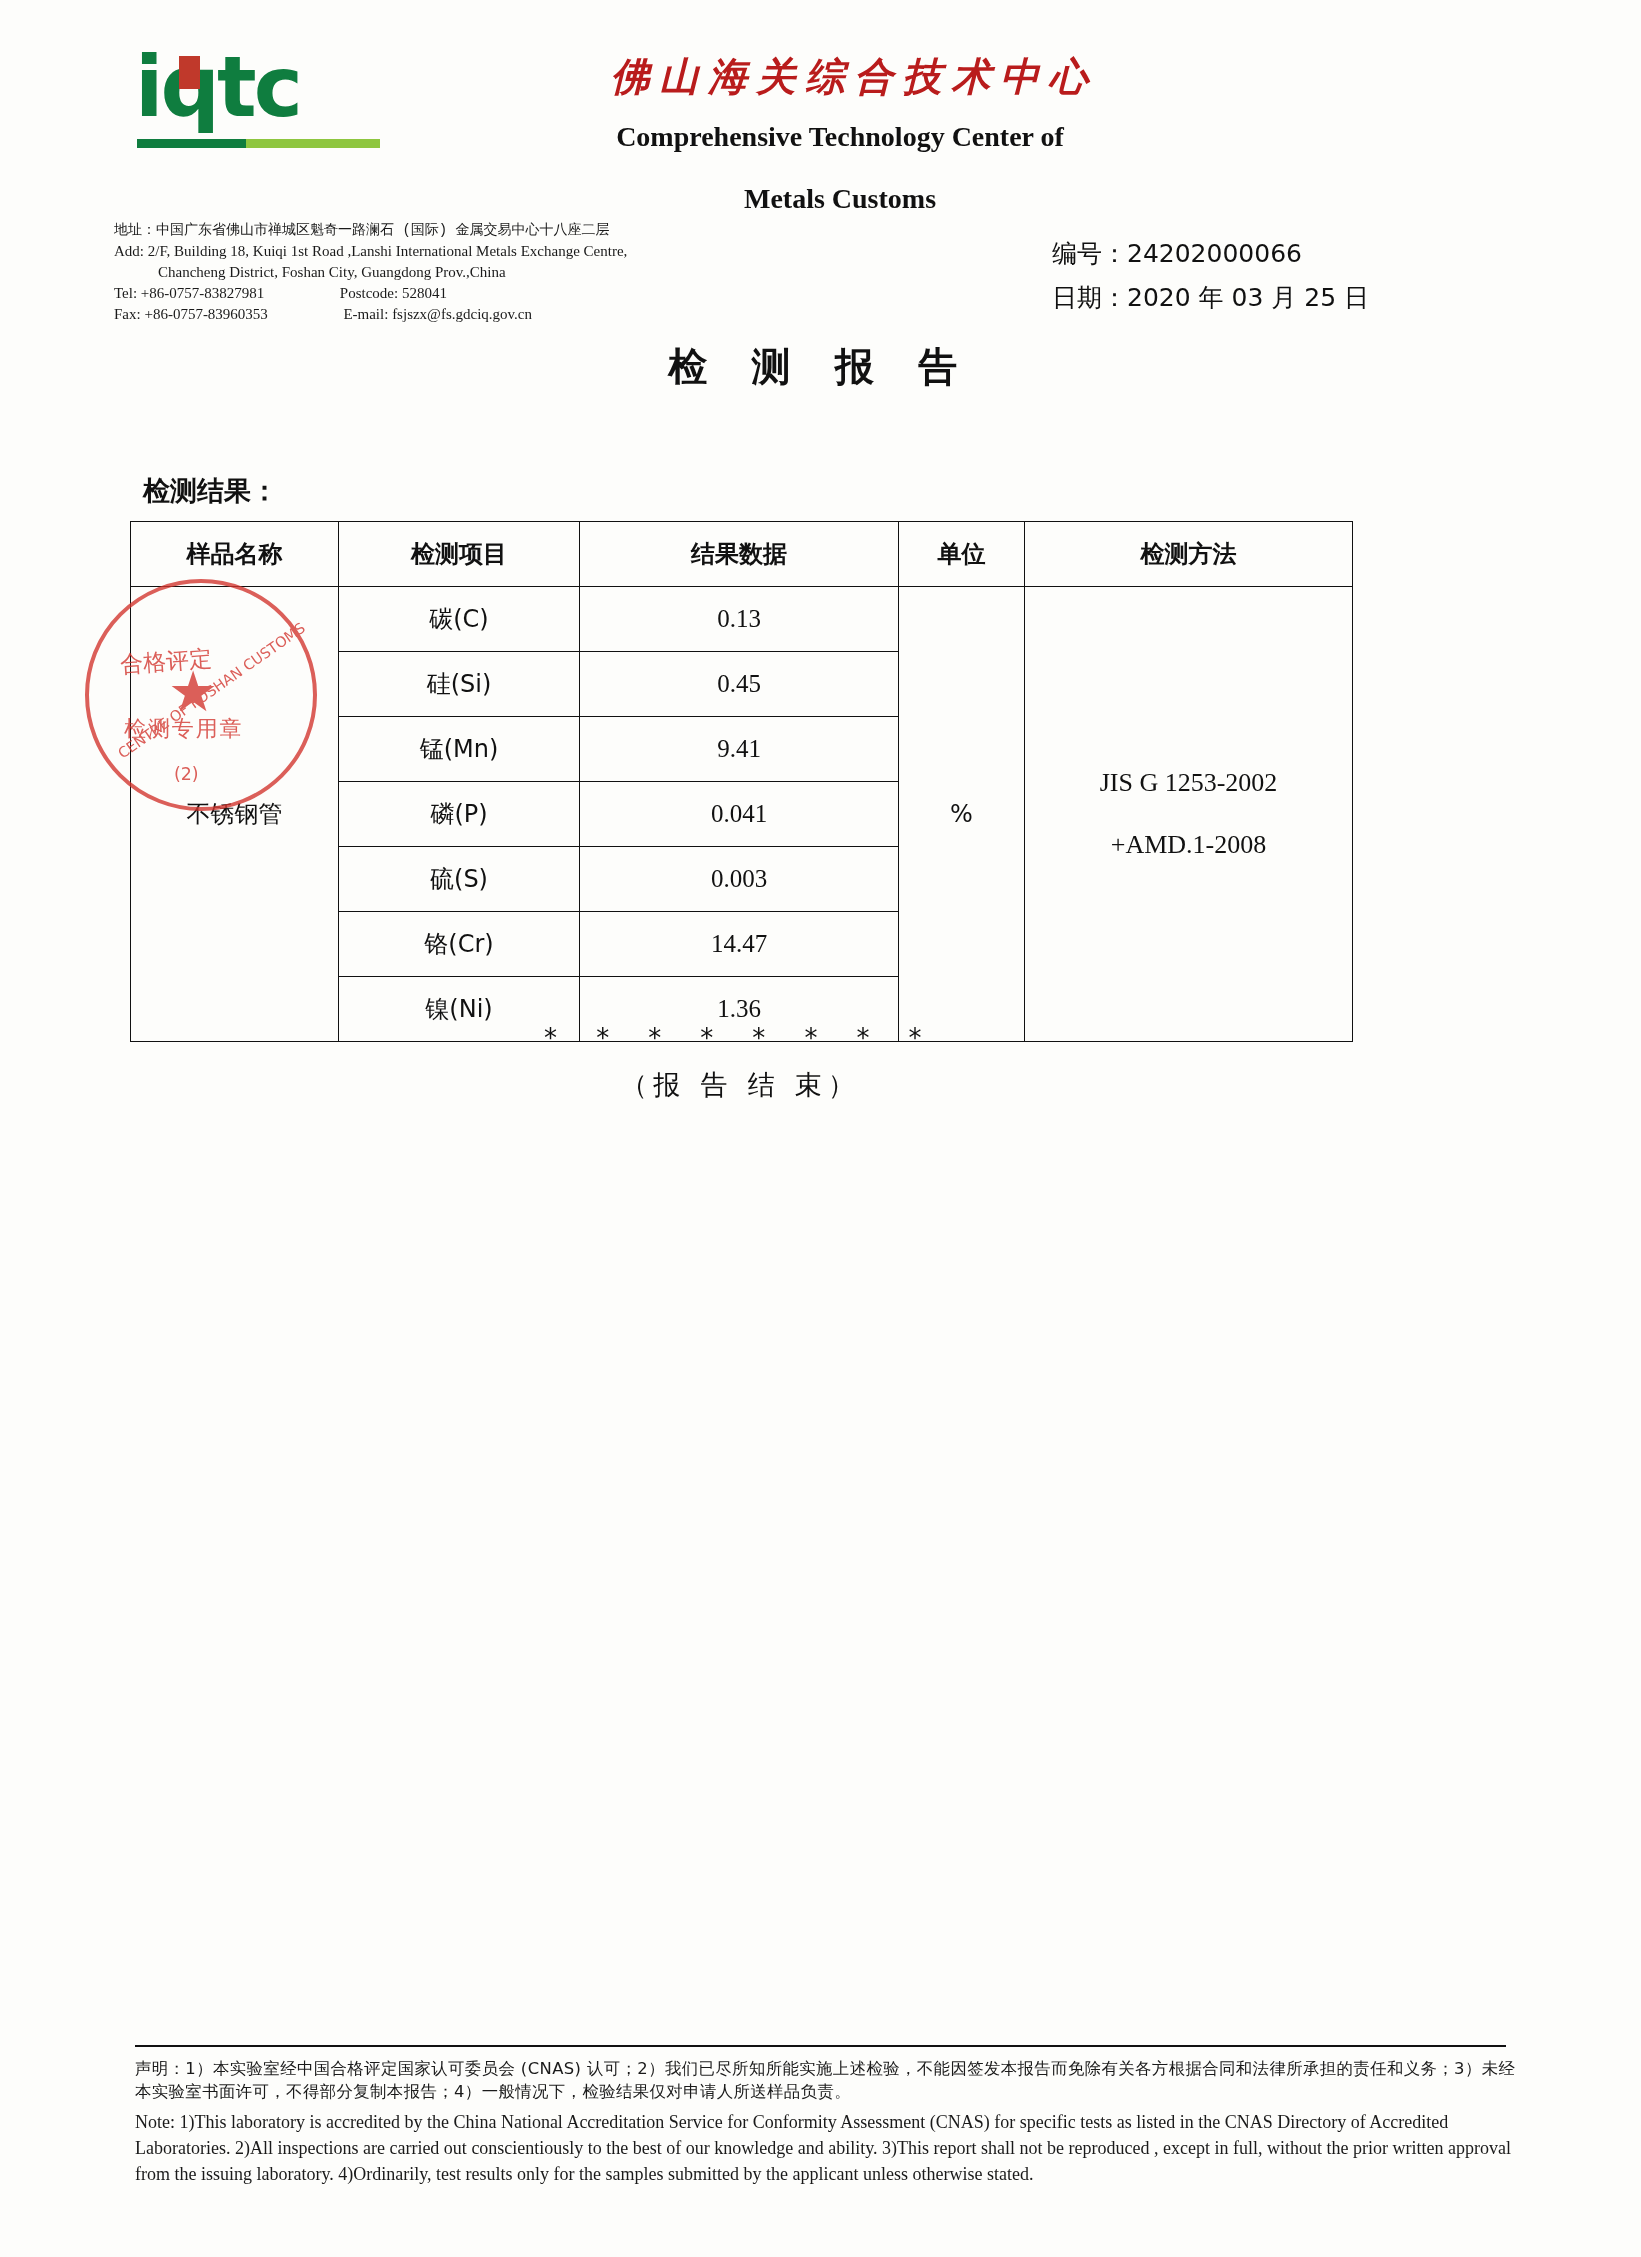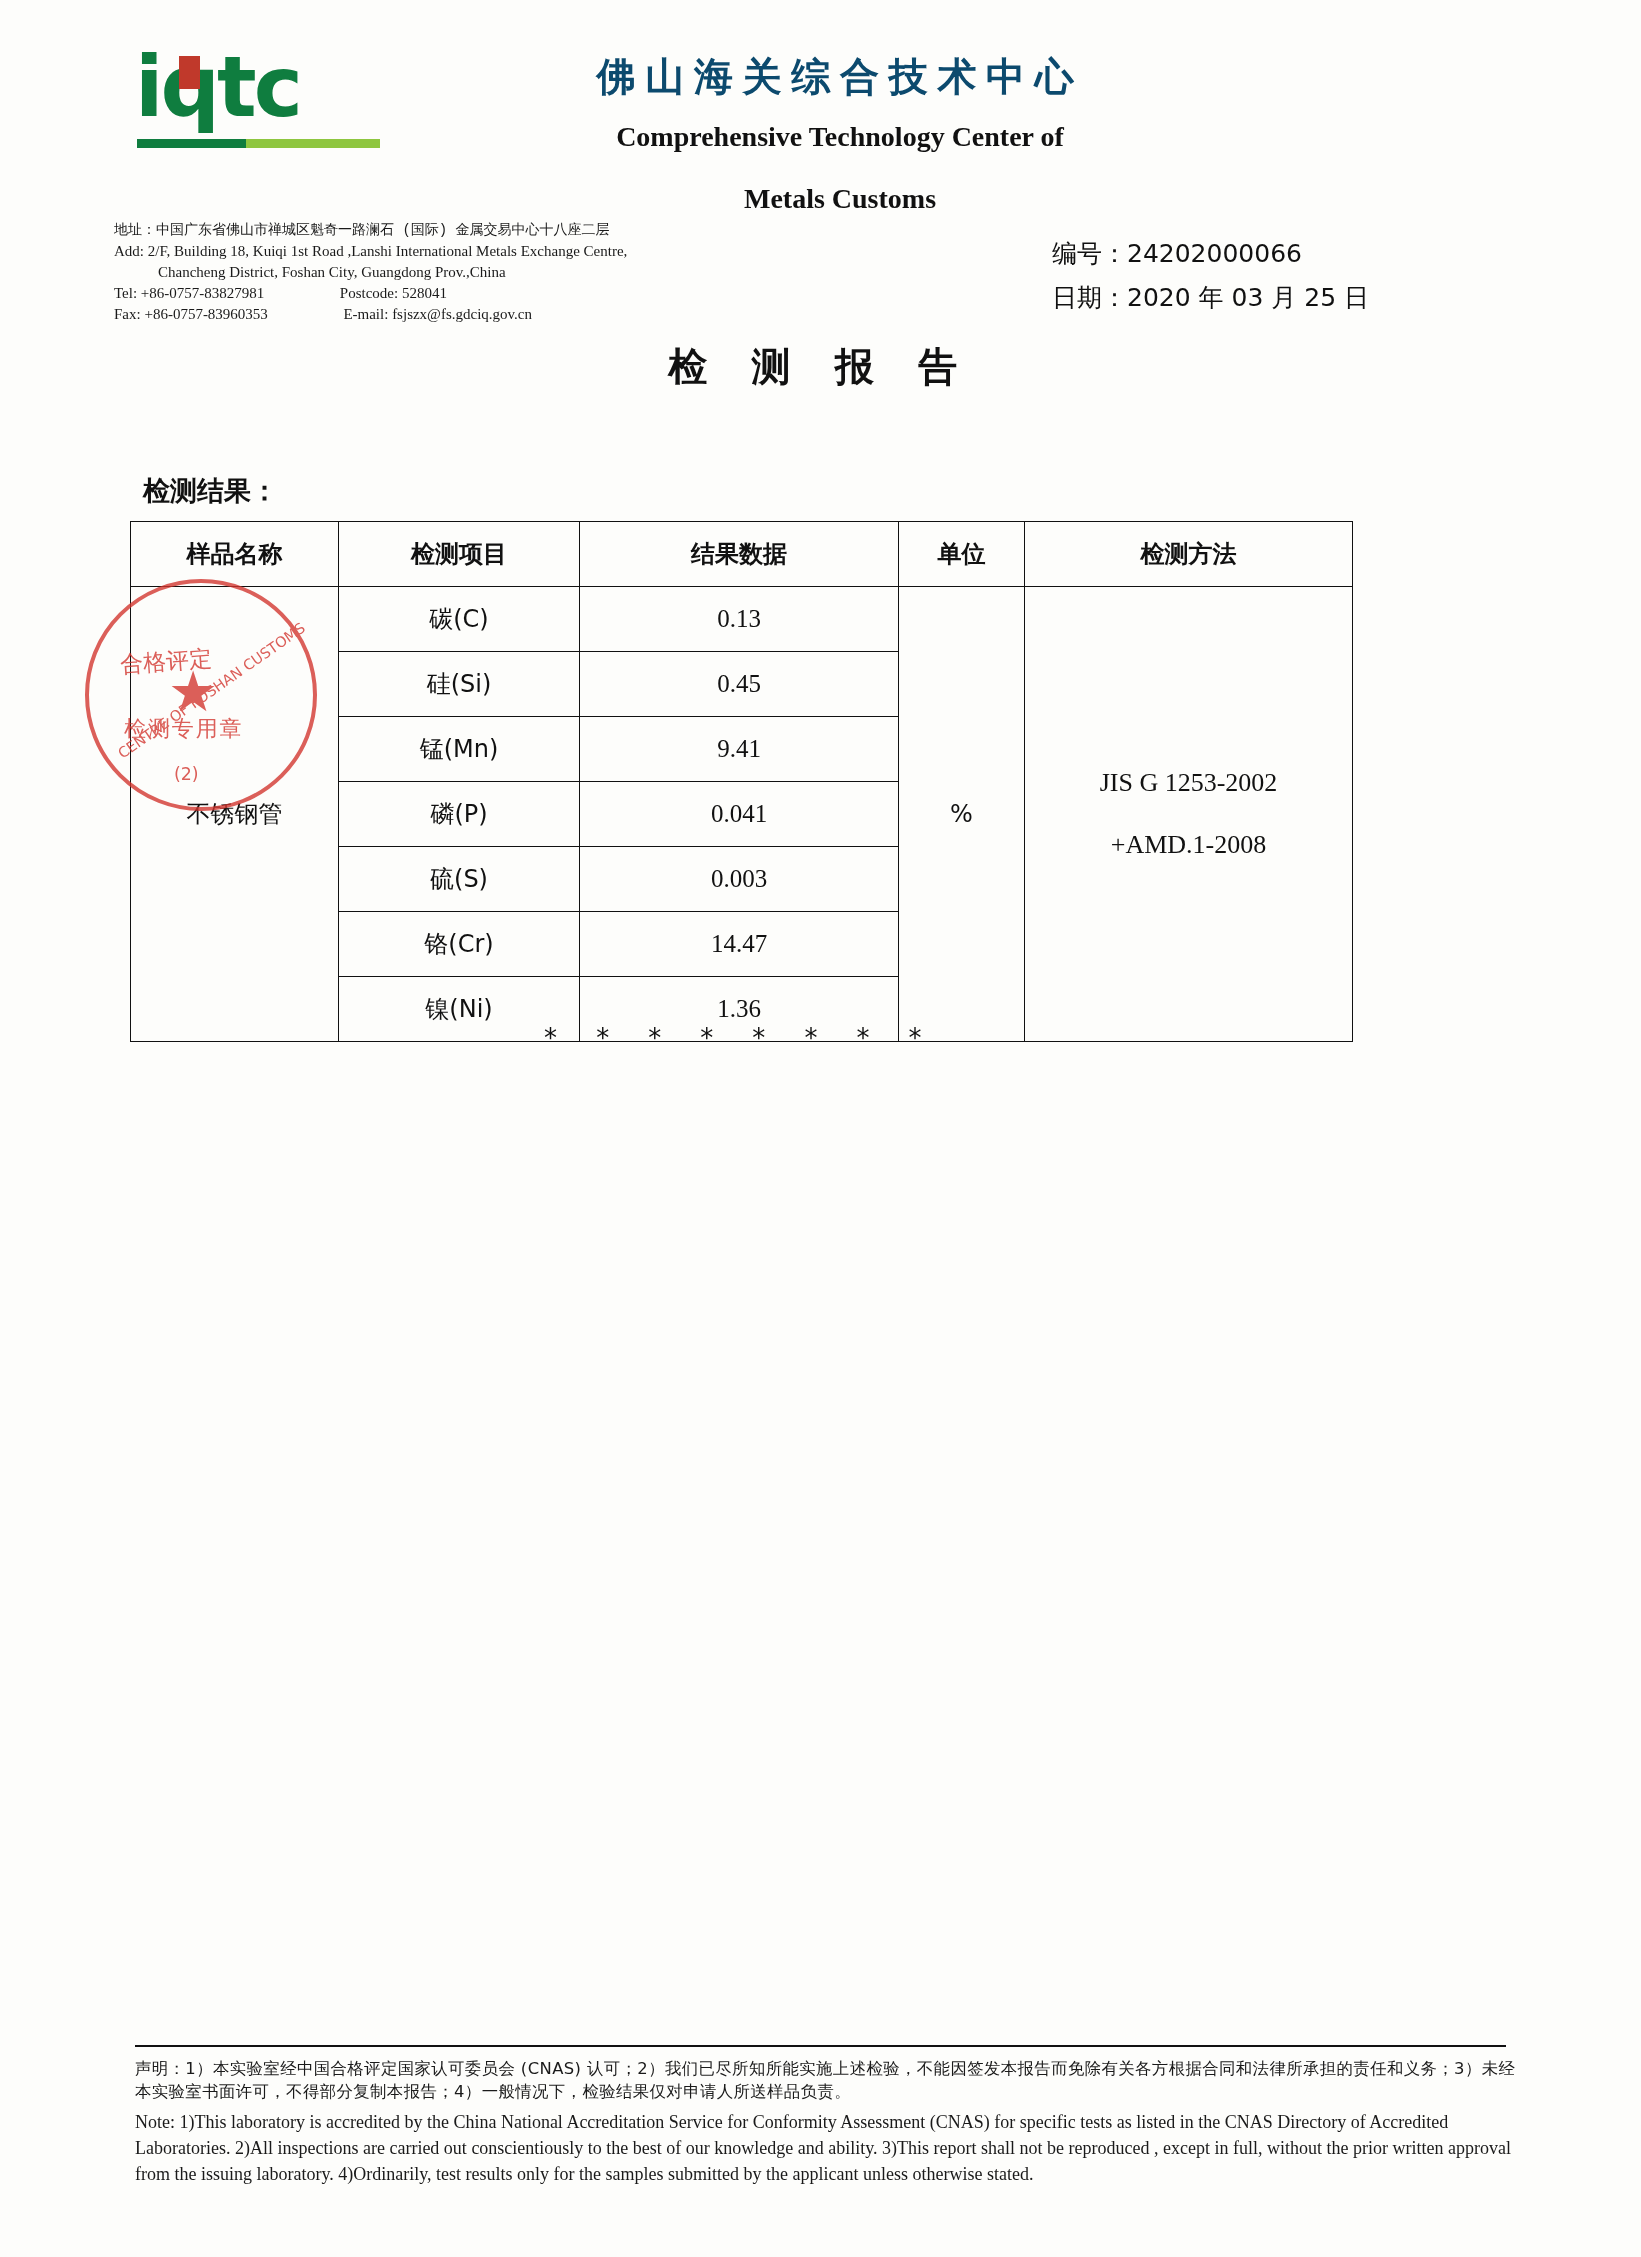--- a/index.html
+++ b/index.html
@@ -57,29 +57,30 @@
     position: absolute;
     left: 44px;
     top: 9.7px;
     width: 21px;
     height: 33px;
     background: #c0392b;
   }
 
   .org-cn {
     position: absolute;
-    left: 454px;
+    left: 468px;
     top: 50px;
     width: 772px;
     text-align: center;
     font-family: "DejaVu Sans", sans-serif;
     font-size: 39px;
     font-weight: bold;
     letter-spacing: 9.7px;
-    color: #0c4a6e;
+    color: #b91c1c;
+    font-style: italic;
   }
   .org-en1 {
     position: absolute;
     left: 454px;
     top: 121px;
     width: 772px;
     text-align: center;
     font-size: 28px;
     font-weight: bold;
     color: #111;
@@ -395,20 +396,21 @@
         <td class="num">14.47</td>
       </tr>
       <tr>
         <td>镍(Ni)</td>
         <td class="num">1.36</td>
       </tr>
     </tbody>
   </table>
 
   <div class="stars">* * * * * * * *</div>
+  <div class="report-end">（报 告 结 束）</div>
 
   <div class="seal">
     <div class="ring"></div>
     <div class="arc-top">
       <span style="transform: rotate(-125deg) translate(0, -100px) rotate(90deg);">CENTRE OF FOSHAN CUSTOMS</span>
     </div>
     <div class="star">★</div>
     <div class="cn-txt">合格评定</div>
     <div class="cn-txt2">检测专用章</div>
     <div class="num">(2)</div>

